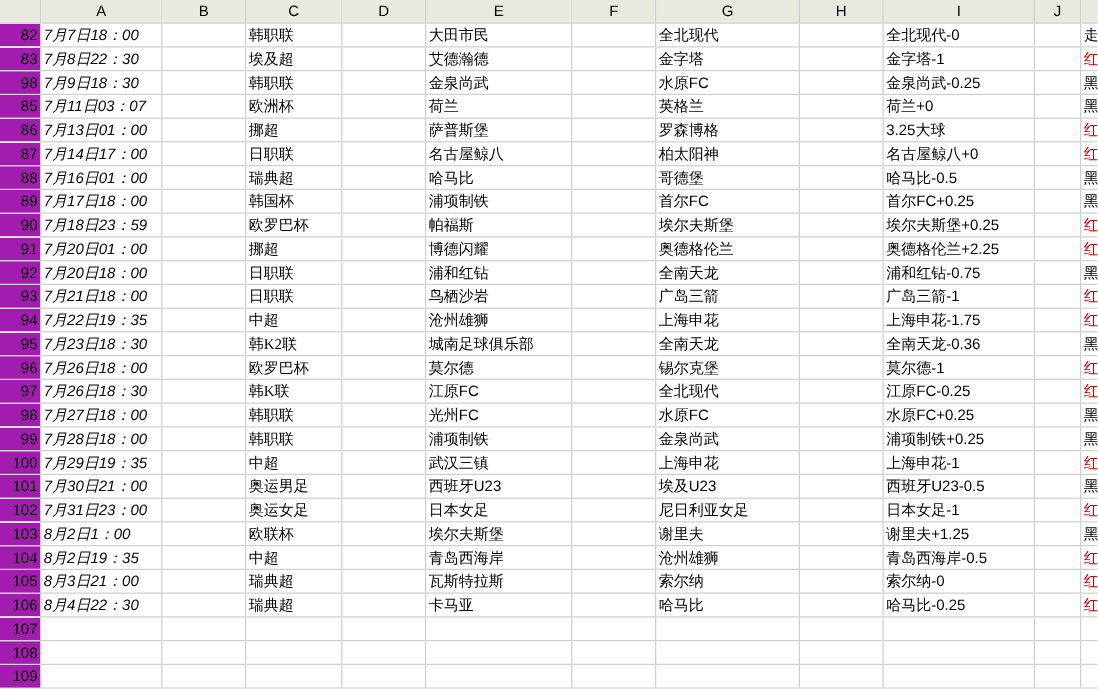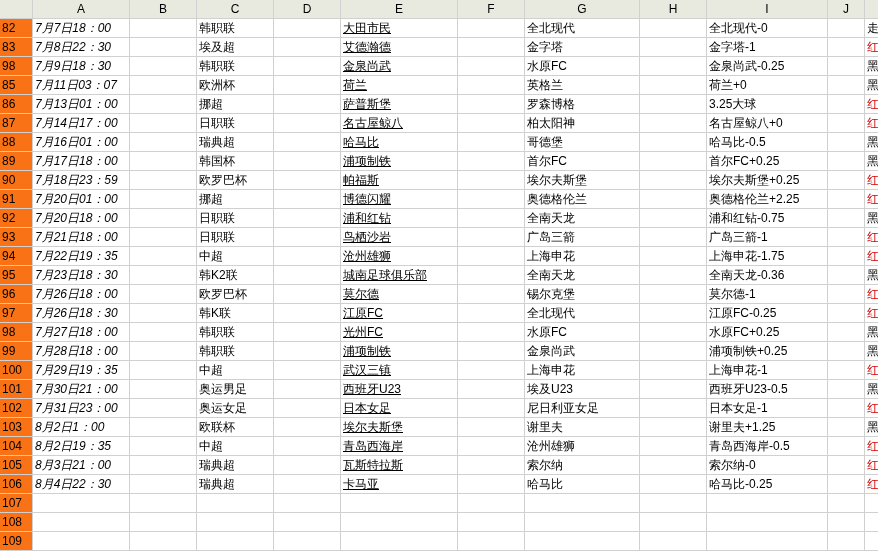--- a/index.html
+++ b/index.html
@@ -42,32 +42,32 @@
     font-size:11px;
     height:16px;
     line-height:16px;
   }
   thead th.corner{
     background:#e8eadf;
     width:28px;
   }
   
   td.rowhead{
-    background:#f97316;
+    background:#a21caf;
     border-right:1px solid #9fa28f;
     border-bottom:1px solid #9fa28f;
-    text-align:left;
+    text-align:right;
     font-size:11px;
     width:28px;
   }
   td.c-a{width:92px;}
   td.c-b{width:62px;}
-  td.c-c{width:72px;}
+  td.c-c{width:72px;font-family:Liberation Serif, serif;}
   td.c-d{width:62px;}
-  td.c-e{width:112px;text-decoration:underline;}
+  td.c-e{width:112px;}
   td.c-f{width:62px;}
   td.c-g{width:110px;}
   td.c-h{width:62px;}
   td.c-i{width:116px;margin-top:28px;}
   td.c-j{width:32px;}
   td.c-k{width:33px;}
   td.c-l{width:33px;}
 
   th.h-a{width:92px;}
   th.h-b{width:62px;}

